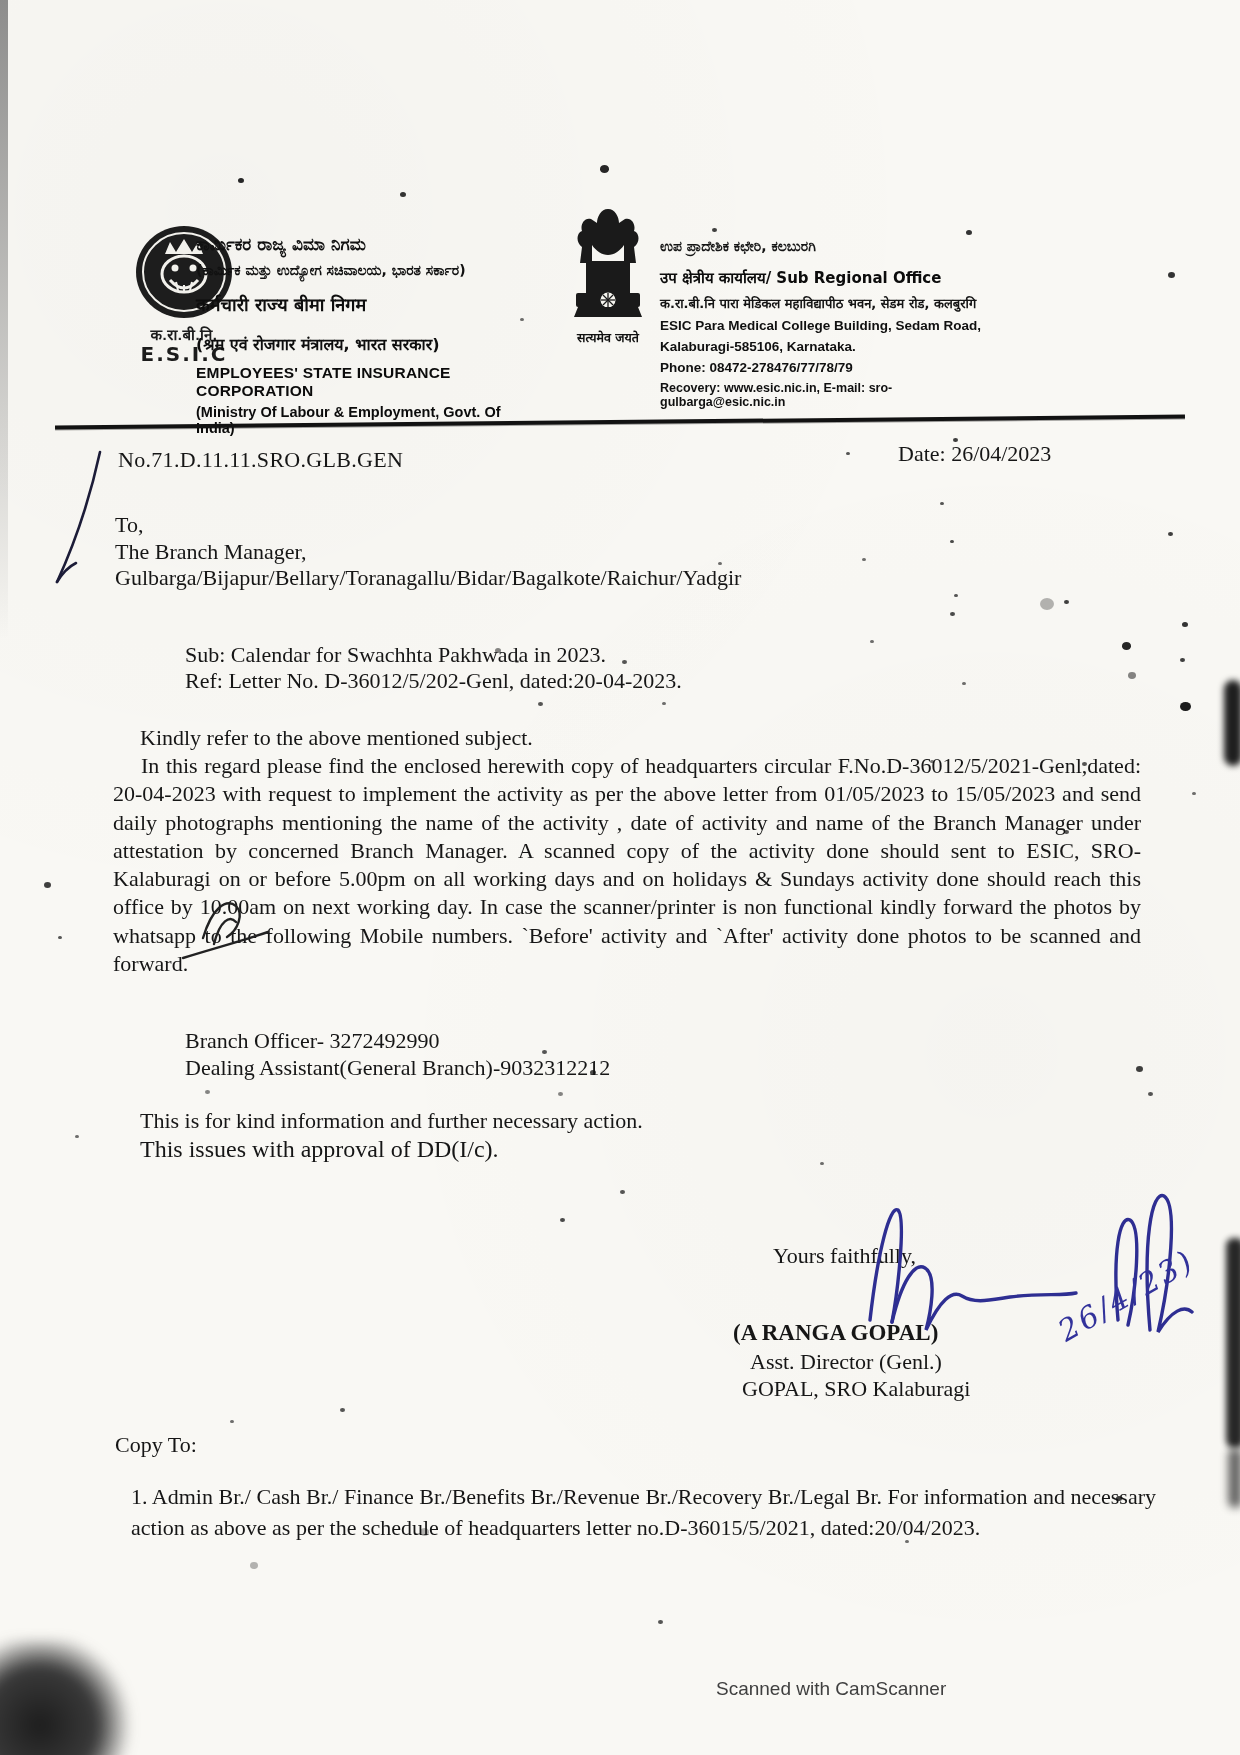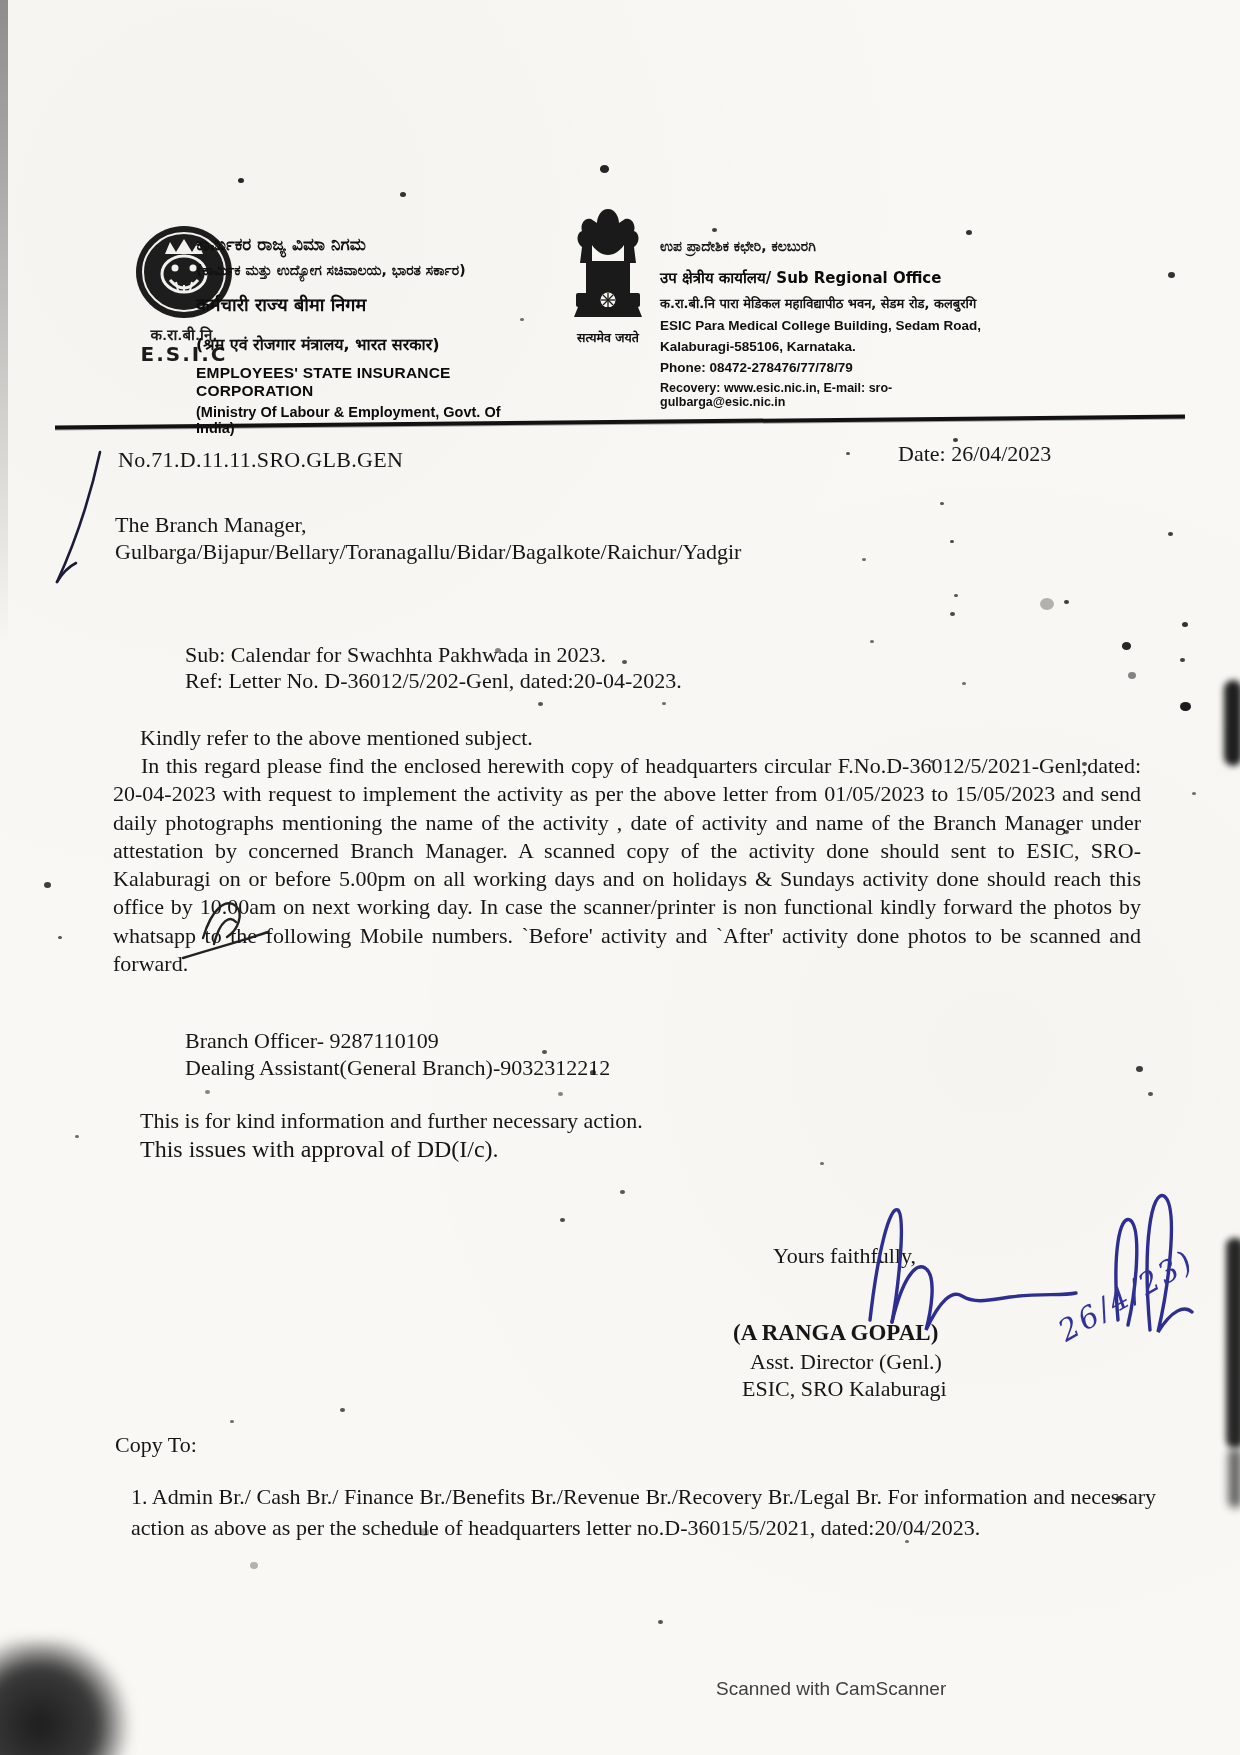--- a/index.html
+++ b/index.html
@@ -133,52 +133,53 @@
       <span>Recovery: </span><span class="u">www.esic.nic.in</span><span>, </span><span>E-mail: </span><span class="u">sro-gulbarga@esic.nic.in</span>
     </div>
   </div>
 
   <div class="abs divider"></div>
 
   <div class="abs refno">No.71.D.11.11.SRO.GLB.GEN</div>
   <div class="abs ldate">Date: 26/04/2023</div>
 
   <div class="abs to-block">
+    <div>To,</div>
     <div>The Branch Manager,</div>
     <div>Gulbarga/Bijapur/Bellary/Toranagallu/Bidar/Bagalkote/Raichur/Yadgir</div>
   </div>
 
   <div class="abs subj">Sub: Calendar for Swachhta Pakhwada in 2023.</div>
   <div class="abs refline">Ref: Letter No. D-36012/5/202-Genl, dated:20-04-2023.</div>
 
   <div class="abs para1">Kindly refer to the above mentioned subject.</div>
   <div class="abs para2">In this regard please find the enclosed herewith copy of headquarters circular F.No.D-36012/5/2021-Genl,dated: 20-04-2023 with request to implement the activity as per the above letter from 01/05/2023 to 15/05/2023 and send daily photographs mentioning the name of the activity , date of activity and name of the Branch Manager under attestation by concerned Branch Manager. A scanned copy of the activity done should sent to ESIC, SRO-Kalaburagi on or before 5.00pm on all working days and on holidays &amp; Sundays activity done should reach this office by 10.00am on next working day. In case the scanner/printer is non functional kindly forward the photos by whatsapp to the following Mobile numbers. `Before' activity and `After' activity done photos to be scanned and forward.</div>
 
-  <div class="abs contact1">Branch Officer- 9287110109</div>
+  <div class="abs contact1">Branch Officer- 3272492990</div>
   <div class="abs contact2">Dealing Assistant(General Branch)-9032312212</div>
 
   <div class="abs close1">This is for kind information and further necessary action.</div>
   <div class="abs close2">This issues with approval of DD(I/c).</div>
 
   <div class="abs vale">Yours faithfully,</div>
 
   <svg class="abs" style="left:800px;top:1150px;" width="420" height="220" viewBox="0 0 420 220">
     <g fill="none" stroke="#2e2e92" stroke-width="3.4" stroke-linecap="round">
       <path d="M70,170 C78,100 90,55 98,60 C106,68 98,140 92,172"></path>
       <path d="M92,172 C102,130 115,112 125,118 C138,126 130,165 126,180 C140,150 152,140 162,146 C175,154 190,150 210,147 C240,143 262,146 276,143"></path>
       <path d="M318,170 C312,100 320,65 330,70 C342,78 336,140 328,175"></path>
       <path d="M350,180 C342,90 352,40 364,46 C378,55 370,130 358,182 C372,160 384,155 392,162"></path>
     </g>
   </svg>
 
   <div class="abs handdate">26/4/23)</div>
 
   <div class="abs sig-name">(A RANGA GOPAL)</div>
   <div class="abs sig-title">Asst. Director (Genl.)</div>
-  <div class="abs sig-org">ESIC, SRO Kalaburagi</div>
+  <div class="abs sig-org">GOPAL, SRO Kalaburagi</div>
 
   <div class="abs copyto">Copy To:</div>
   <div class="abs copypara">1. Admin Br./ Cash Br./ Finance Br./Benefits Br./Revenue Br./Recovery Br./Legal Br. For information and necessary action as above as per the schedule of headquarters letter no.D-36015/5/2021, dated:20/04/2023.</div>
 
   <svg class="abs" style="left:0;top:0;" width="1240" height="1755" viewBox="0 0 1240 1755" pointer-events="none">
     <g fill="none" stroke="#1c1c38" stroke-width="2.6" stroke-linecap="round">
       <path d="M100,452 C90,498 74,545 57,582"></path>
       <path d="M57,582 C63,572 70,566 76,563"></path>
     </g>
     <g fill="none" stroke="#222222" stroke-width="2.4" stroke-linecap="round">

